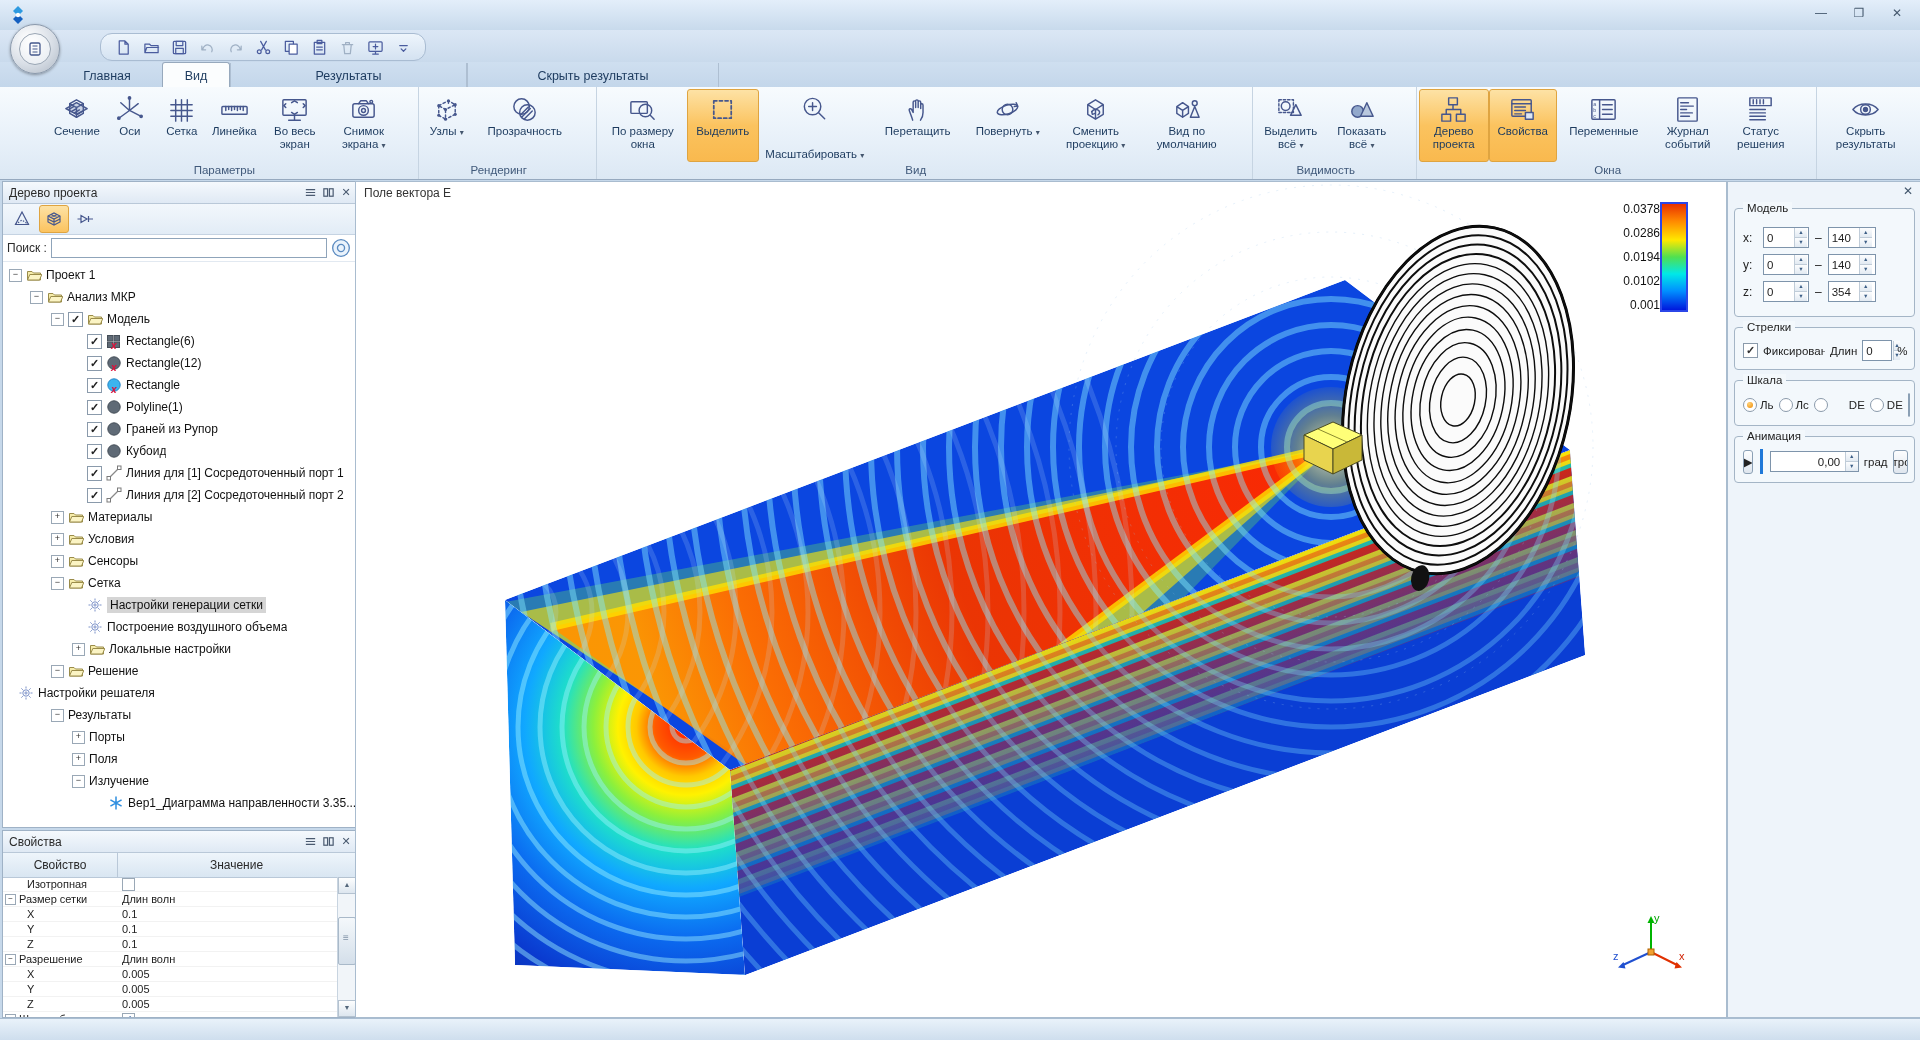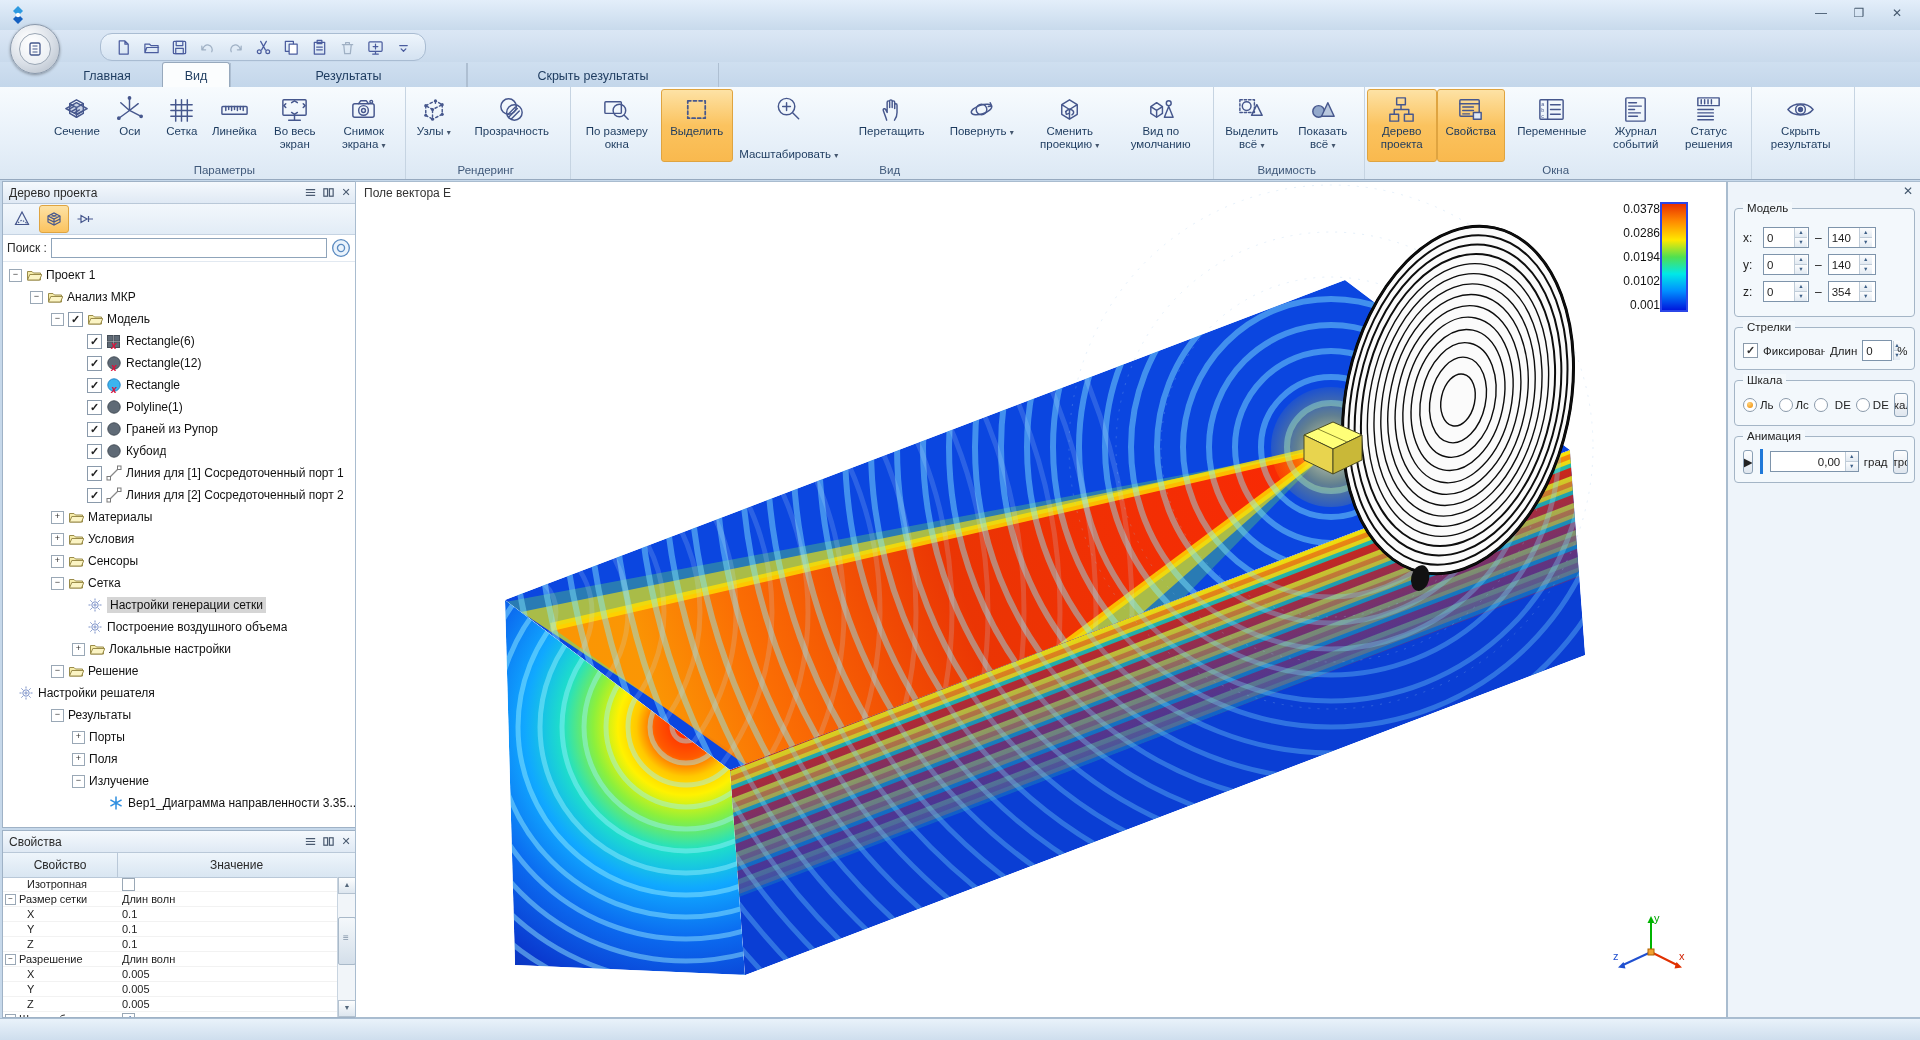--- a/index.html
+++ b/index.html
@@ -33,21 +33,21 @@
   .tab{height:25px;display:flex;align-items:center;justify-content:center;
     font-size:12.5px;color:#1c3a5e;}
   .tab-plain{width:110px;}
   .tab-active{width:66px;background:#fbfdfe;border:1px solid #97a9bd;border-bottom:none;
     border-radius:3px 3px 0 0;}
   .tab-section{border-right:1px solid #aebfd2;border-left:1px solid #aebfd2;}
   
   #ribbon{position:absolute;left:0;top:87px;width:1920px;height:92px;
     background:linear-gradient(#f7fbfe,#e7f0f9 60%,#dce8f4);border-bottom:1px solid #96a9bf;
     display:flex;align-items:stretch;}
-  .rgroup{display:flex;flex-direction:column;border-right:1px solid #c6d4e2;padding:2px 6px 0 2px;}
+  .rgroup{display:flex;flex-direction:column;border-right:1px solid #c6d4e2;padding:2px 19px 0 2px;}
   .rrow{display:flex;flex:1;align-items:stretch;}
   .rbtn{display:flex;flex-direction:column;align-items:center;padding:3px 3px 0 3px;
     border:1px solid transparent;border-radius:3px;min-width:44px;}
   .ractive{background:linear-gradient(#fde2a5,#fbc35f 50%,#f9b94e);border-color:#dfa440;}
   .ricon{height:32px;display:flex;align-items:center;}
   .ricon svg{width:31px;height:31px;stroke:#46578d;fill:none;stroke-width:1.5;
     stroke-linecap:round;stroke-linejoin:round;}
   .rtext{font-size:11.5px;line-height:1.15;text-align:center;color:#1c3a5e;white-space:normal;}
   .rtext .arr{font-size:8px;color:#44566e;}
   .rglabel{height:17px;font-size:11.5px;color:#40597a;text-align:center;line-height:17px;}
@@ -1232,21 +1232,21 @@
     <span class="glabel">Шкала</span>
     <div class="srow" id="scale-options">
         <span style="display: inline-flex; align-items: center; gap: 3px;">
           <span class="radio sel"></span>
           <span>Ль</span>
         </span>
         <span style="display: inline-flex; align-items: center; gap: 3px;">
           <span class="radio"></span>
           <span>Лс</span>
         </span>
-        <span style="display: inline-flex; align-items: center; gap: 7px;">
+        <span style="display: inline-flex; align-items: center; gap: 21px;">
           <span class="radio"></span>
           <span>DЕ</span>
         </span>
         <span style="display: inline-flex; align-items: center; gap: 3px;">
           <span class="radio"></span>
           <span>DE</span>
         </span>
         <span class="btn" style="width: 42px;">Шкала</span>
       </div>
   </div>

